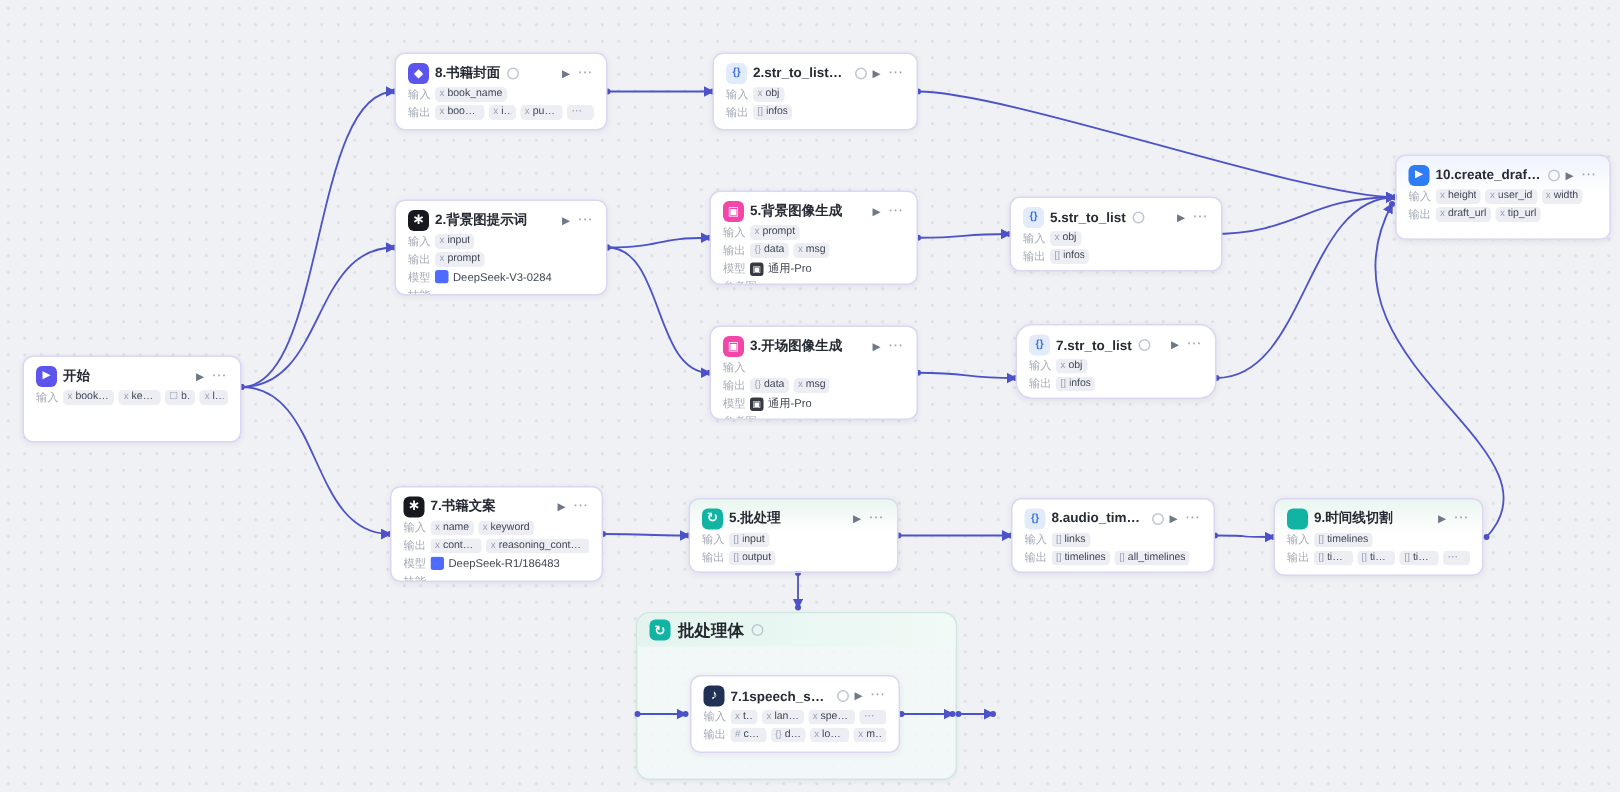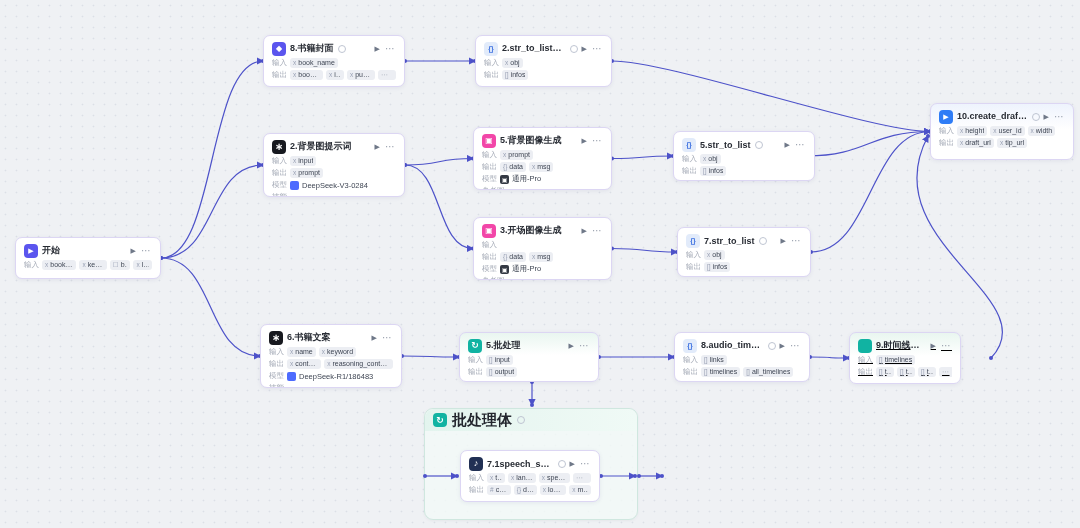--- a/index.html
+++ b/index.html
@@ -6,34 +6,34 @@
   .canvas{position:relative;width:1080px;height:528px;overflow:hidden;
     background-color:#eff1f4;
     background-image:radial-gradient(#dcdfe6 0.8px, transparent 1.1px);
     background-size:11px 11px;}
   #edges{position:absolute;left:0;top:0;z-index:1;pointer-events:none;}
   #edges path{pointer-events:stroke;}
   .group{position:absolute;z-index:0;box-sizing:border-box;border:1px solid #cfe7df;border-radius:9px;
     background:rgba(242,250,247,.8);box-shadow:0 1px 3px rgba(30,60,60,.05);}
   .group-header{display:flex;align-items:center;gap:5px;padding:5px 8px;height:22px;box-sizing:border-box;
     background:linear-gradient(90deg,#e3f4ee,#f0faf6);border-radius:9px 9px 0 0;}
-  .group-title{font-size:15px;font-weight:700;color:#23262e;}
+  .group-title{font-size:11px;font-weight:700;color:#23262e;}
   .node{position:absolute;z-index:2;box-sizing:border-box;background:#fff;border:1px solid #dcd6f3;
     border-radius:7px;box-shadow:0 1px 4px rgba(50,50,110,.08);padding:6px 8px 5px;overflow:hidden;}
   .node.tint-mint{background:linear-gradient(180deg,#e9f6f0,#ffffff 46%);}
   .node.tint-blue{background:linear-gradient(180deg,#eef3fd,#ffffff 46%);}
   .nh{display:flex;align-items:center;gap:4px;height:13px;margin-bottom:3px;}
   .nicon{width:14px;height:14px;border-radius:4px;flex:none;display:flex;align-items:center;justify-content:center;
     color:#fff;font-size:8px;line-height:1;font-weight:700;}
   .ntitle{font-size:9px;font-weight:700;color:#272b33;white-space:nowrap;overflow:hidden;text-overflow:ellipsis;}
   .badge{width:6px;height:6px;border:1px solid #bfc5d2;border-radius:50%;flex:none;}
   .hact{margin-left:auto;display:flex;align-items:center;gap:5px;flex:none;}
   .play{font-size:7px;color:#6f7888;}
   .more{font-size:10px;color:#9aa1ae;letter-spacing:1px;line-height:6px;}
-  .row{display:flex;align-items:center;gap:3px;height:10px;margin-top:2px;white-space:nowrap;overflow:hidden;}
+  .row{display:flex;align-items:flex-start;gap:3px;height:10px;margin-top:2px;white-space:nowrap;overflow:hidden;}
   .rlabel{font-size:7.5px;color:#a4aab6;flex:none;}
   .chips{display:flex;gap:3px;overflow:hidden;flex:1;min-width:0;align-items:center;}
   .chip{background:#eceef3;border-radius:3px;padding:0 3px;height:10px;line-height:10px;font-size:7px;
     color:#3f4654;display:flex;align-items:center;gap:2px;flex-shrink:1;min-width:12px;overflow:hidden;}
   .chip .t{color:#9aa2b5;font-size:6.5px;flex:none;}
   .chip .n{overflow:hidden;text-overflow:ellipsis;}
   .chip.morechip{flex:none;color:#9aa1ae;letter-spacing:.5px;}
   .muted{font-size:7.5px;color:#c3c8d2;margin-top:38px;}
   .model{display:flex;align-items:center;gap:3px;font-size:7.5px;color:#3f4654;overflow:hidden;}
   .mlogo{width:9px;height:9px;border-radius:2px;flex:none;display:flex;align-items:center;justify-content:center;
@@ -110,21 +110,21 @@
       <circle cx="425" cy="476" r="2" fill="#4d52c9"></circle>
       <circle cx="457" cy="476" r="2" fill="#4d52c9"></circle>
       <path d="M601,476 L635,476" fill="none" stroke="#4d52c9" stroke-width="1.2" marker-end="url(#arw)"></path>
       <circle cx="601" cy="476" r="2" fill="#4d52c9"></circle>
       <circle cx="635" cy="476" r="2" fill="#4d52c9"></circle>
       <path d="M639,476 L662,476" fill="none" stroke="#4d52c9" stroke-width="1.2" marker-end="url(#arw)"></path>
       <circle cx="639" cy="476" r="2" fill="#4d52c9"></circle>
       <circle cx="662" cy="476" r="2" fill="#4d52c9"></circle>
     </svg>
   <div id="nodes">
-      <div class="node" style="left: 15px; top: 237px; width: 146px; height: 42px;">
+      <div class="node" style="left: 15px; top: 237px; width: 146px; height: 58px;">
         <div class="nh">
           <span class="nicon" style="background:#5b55ee;color:#fff;font-size:7px">▶</span>
           <span class="ntitle">开始</span>
           <span class="hact">
             <span class="play">▶</span>
             <span class="more">⋯</span>
           </span>
         </div>
         <div class="row">
           <span class="rlabel">输入</span>
@@ -357,21 +357,21 @@
         <div class="row">
           <span class="rlabel">输出</span>
           <span class="chips">
             <span class="chip">
               <span class="t">[]</span>
               <span class="n">infos</span>
             </span>
           </span>
         </div>
       </div>
-      <div class="node" style="left: 677px; top: 227px; width: 134px; height: 50px;">
+      <div class="node" style="left: 677px; top: 216px; width: 134px; height: 50px; border-radius: 11px;">
         <div class="nh">
           <span class="nicon" style="background:#e2ebfa;color:#3b6fe0;font-size:7px">{}</span>
           <span class="ntitle">7.str_to_list</span>
           <span class="badge"></span>
           <span class="hact">
             <span class="play">▶</span>
             <span class="more">⋯</span>
           </span>
         </div>
         <div class="row">
@@ -430,21 +430,21 @@
             <span class="chip">
               <span class="t">x</span>
               <span class="n">tip_url</span>
             </span>
           </span>
         </div>
       </div>
       <div class="node" style="left: 260px; top: 324px; width: 142px; height: 64px;">
         <div class="nh">
           <span class="nicon" style="background:#17191f;color:#fff;font-size:10px">∗</span>
-          <span class="ntitle">6.书籍文案</span>
+          <span class="ntitle">7.书籍文案</span>
           <span class="hact">
             <span class="play">▶</span>
             <span class="more">⋯</span>
           </span>
         </div>
         <div class="row">
           <span class="rlabel">输入</span>
           <span class="chips">
             <span class="chip">
               <span class="t">x</span>
@@ -535,21 +535,21 @@
               <span class="t">[]</span>
               <span class="n">timelines</span>
             </span>
             <span class="chip">
               <span class="t">[]</span>
               <span class="n">all_timelines</span>
             </span>
           </span>
         </div>
       </div>
-      <div class="node tint-mint" style="left: 849px; top: 332px; width: 112px; height: 52px; text-decoration: underline;">
+      <div class="node tint-mint" style="left: 849px; top: 332px; width: 140px; height: 52px;">
         <div class="nh">
           <span class="nicon" style="background:#11b3a2;color:#fff;font-size:5px"></span>
           <span class="ntitle">9.时间线切割</span>
           <span class="hact">
             <span class="play">▶</span>
             <span class="more">⋯</span>
           </span>
         </div>
         <div class="row">
           <span class="rlabel">输入</span>

